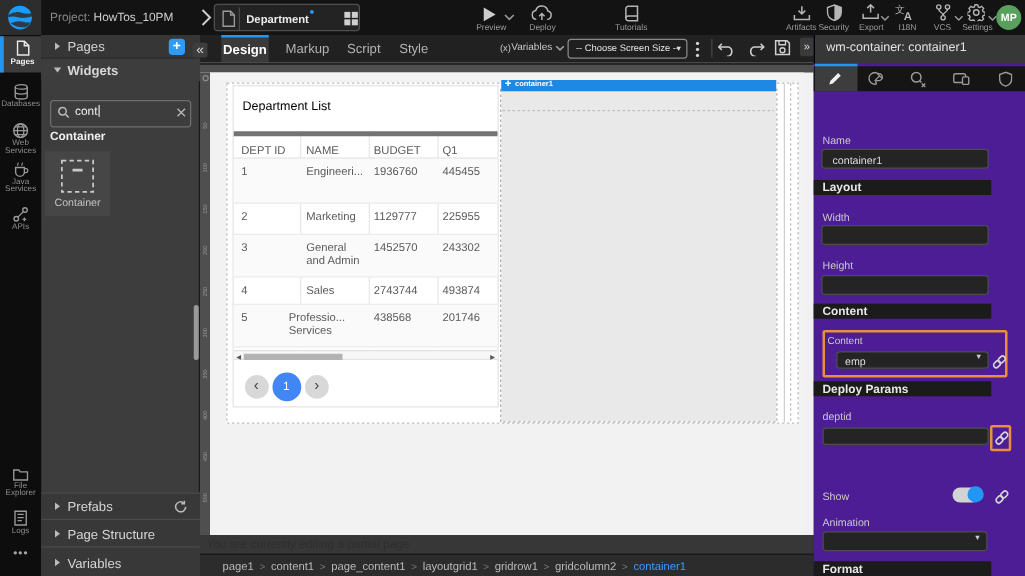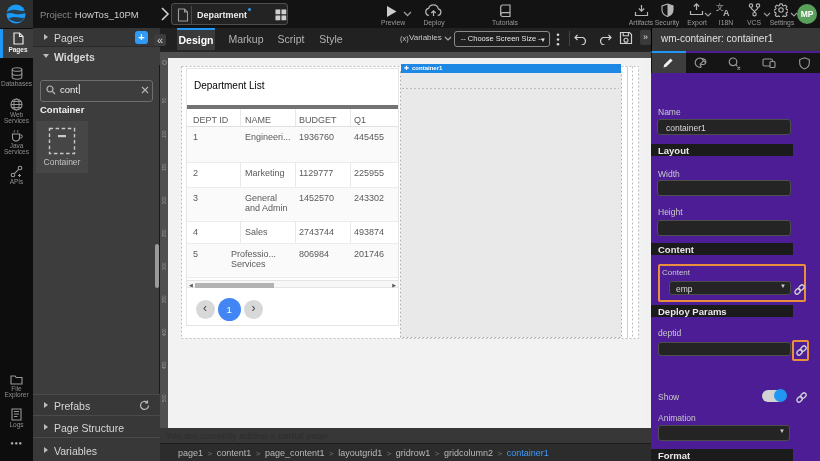--- a/index.html
+++ b/index.html
@@ -339,21 +339,21 @@
           </div>
           <div class="abs" style="left:0;top:117px;width:211px;height:22px;border-bottom:1px solid #ececec">
             <span class="abs" style="left:6px;top:5px">4</span>
               <span class="abs" style="left:58px;top:5px">Sales</span>
               <span class="abs" style="left:112px;top:5px">2743744</span>
               <span class="abs" style="left:167px;top:5px">493874</span>
           </div>
           <div class="abs" style="left:0;top:139px;width:211px;height:34px;background:#fafafa;border-bottom:1px solid #ececec">
             <span class="abs" style="left:6px;top:5px">5</span>
               <span class="abs" style="left:44px;top:5px">Professio...<br>Services</span>
-              <span class="abs" style="left:112px;top:5px">806984</span>
+              <span class="abs" style="left:112px;top:5px">438568</span>
               <span class="abs" style="left:167px;top:5px">201746</span>
           </div>
         </div>
 
         <div class="abs" style="left:0;top:211px;width:211px;height:8px;background:#f7f7f7;border-top:1px solid #e4e4e4;border-bottom:1px solid #e4e4e4">
           <span class="abs" style="left:2px;top:0.5px;font-size:5px;color:#555">◀</span>
           <div class="abs" style="left:8px;top:1.5px;width:79px;height:5px;background:#b3b3b3"></div>
           <span class="abs" style="right:2px;top:0.5px;font-size:5px;color:#555">▶</span>
         </div>
 

